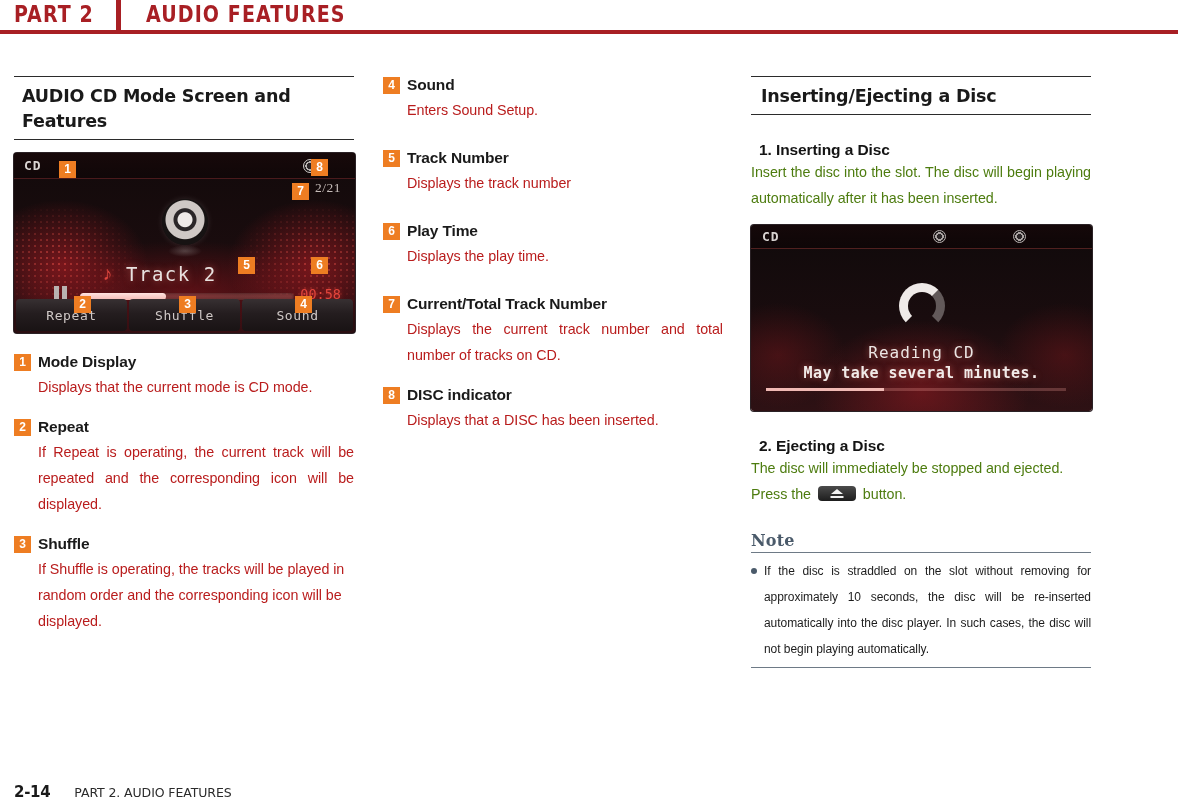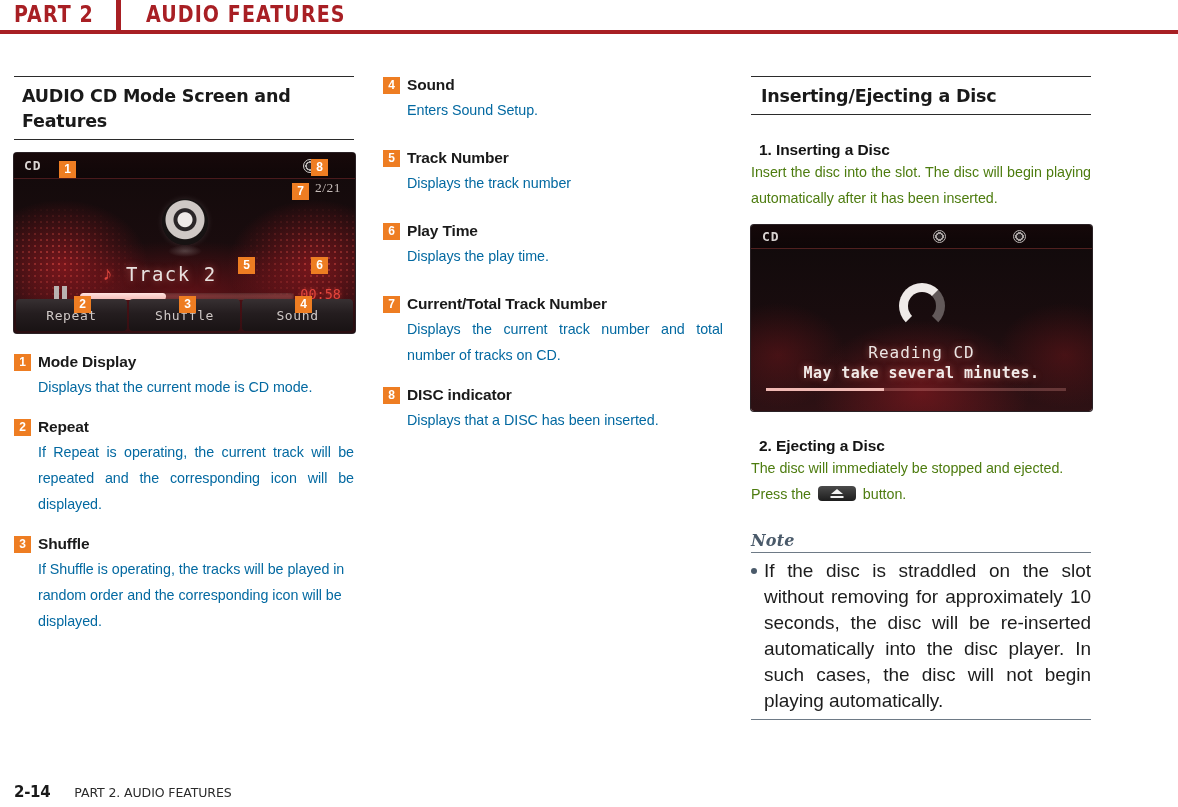--- a/index.html
+++ b/index.html
@@ -102,21 +102,21 @@
     font-size: 15.5px;
     font-weight: bold;
     color: #1a1a1a;
     font-family: "Liberation Sans", sans-serif;
     letter-spacing: -0.15px;
   }
   .num-body {
     margin: 3px 0 0 24px;
     font-size: 14.3px;
     line-height: 26px;
-    color: #0369a1;
+    color: #b91c1c;
     font-family: "Liberation Sans", sans-serif;
     letter-spacing: -0.05px;
   }
   .num-body.justify { text-align: justify; text-align-last: left; }
 
   
   .screen {
     position: relative;
     width: 341px;
     height: 180px;
@@ -353,42 +353,41 @@
     content: "";
     position: absolute; left: 50%; top: 10px;
     transform: translateX(-50%);
     width: 13px; height: 2px; background: #f2f2f2;
   }
 
   
   .note-wrap { margin-top: 24px; }
   .note-title {
     font-family: "DejaVu Serif", serif;
-    font-style: italic;
     font-weight: bold;
     font-size: 16px;
     color: #4a5a6a;
     letter-spacing: 0.2px;
     padding-bottom: 2px;
   }
   .note-rule-top { border-top: 1.2px solid #6e7a86; }
   .note-rule-bot { border-top: 1.2px solid #6e7a86; margin-top: 5px; }
   .note-li {
     display: flex;
     gap: 7px;
     margin-top: 5px;
   }
   .note-dot {
     flex: 0 0 auto;
     width: 6px; height: 6px; border-radius: 50%;
     background: #4a5a6a;
     margin-top: 10px;
   }
   .note-text {
-    font-size: 19px; line-height: 26px; color: #1c1c1c;
+    font-size: 12px; line-height: 26px; color: #1c1c1c;
     font-family: "Liberation Sans", sans-serif;
     text-align: justify; text-align-last: left;
     letter-spacing: -0.05px;
   }
 
   
   .footer {
     position: absolute;
     left: 14px; bottom: 6px;
     display: flex; align-items: center; gap: 24px;

